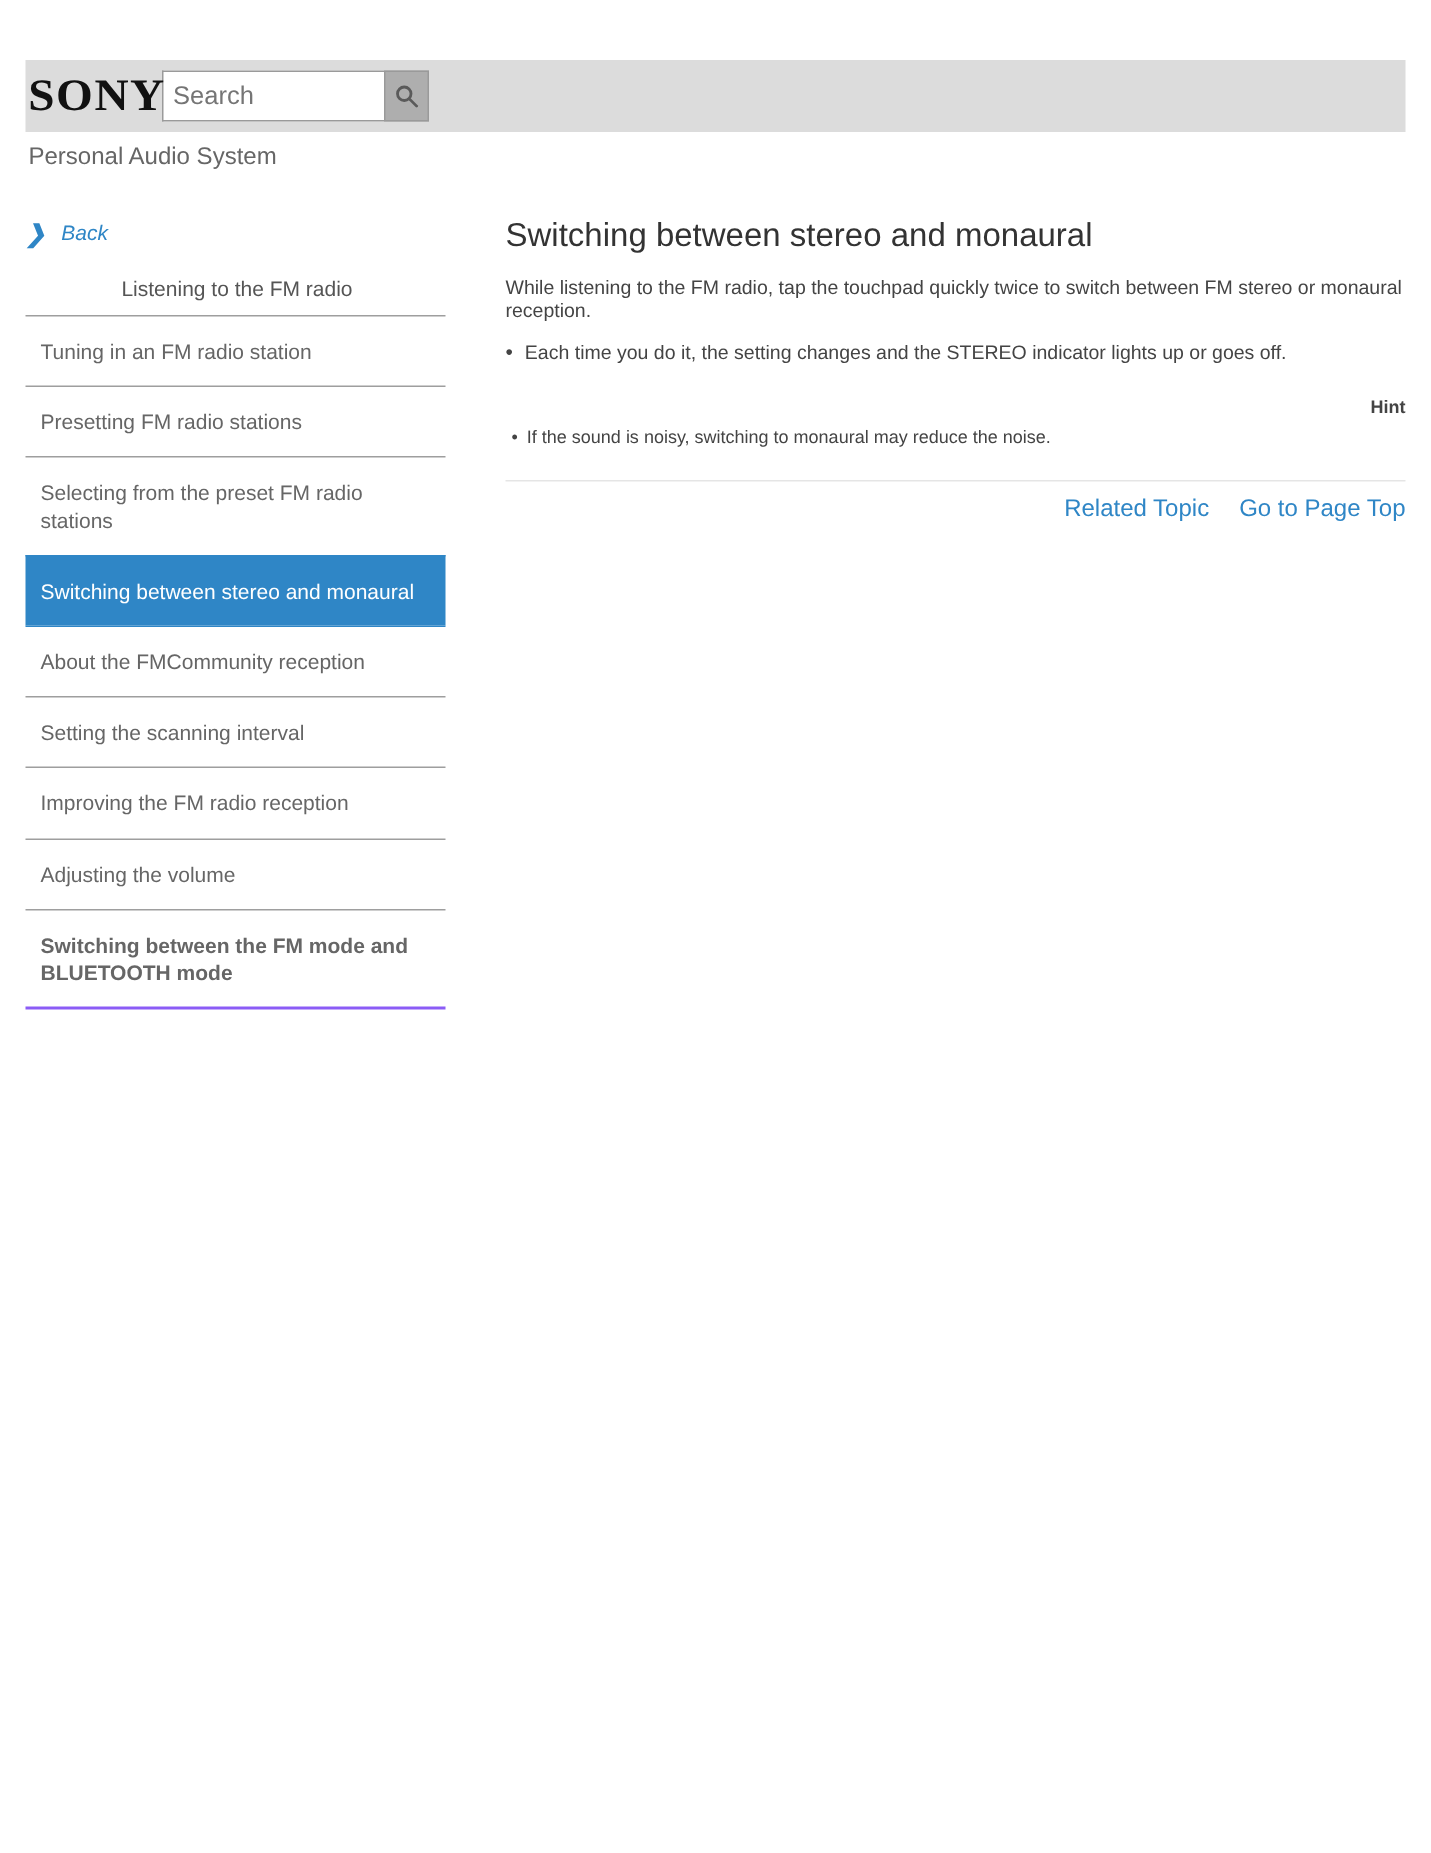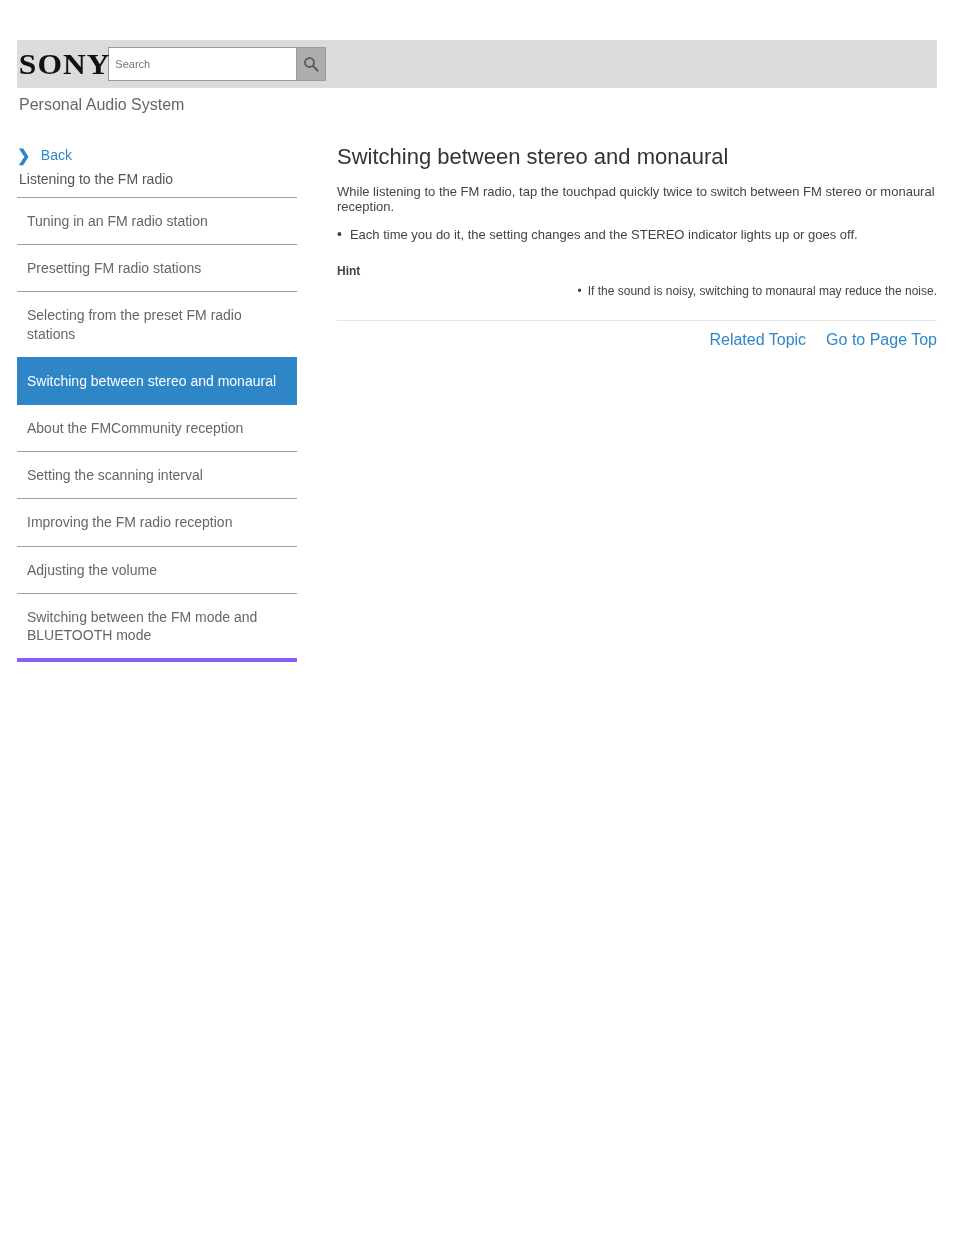--- a/index.html
+++ b/index.html
@@ -3,52 +3,52 @@
 <meta charset="utf-8">
 <style>
   * { box-sizing: border-box; margin: 0; padding: 0; }
   html, body { width: 954px; background: #fff; font-family: Arial, Helvetica, sans-serif; }
   .page { width: 920px; margin: 0 auto; padding-top: 40px; }
 
   
   .topbar { background: #dcdcdc; height: 48px; display: flex; align-items: center; justify-content: flex-start; padding: 0 6px 0 4px; }
   .brand { font-family: "Times New Roman", serif; font-weight: 900; font-size: 30px; letter-spacing: 1px; color: #111; transform: scaleX(1.05); }
   .search-wrap { display: flex; height: 34px; }
-  .search-input { width: 188px; border: 1px solid #9a9a9a; border-right: none; background: #fff; padding: 0 6px; font-size: 11px; }
+  .search-input { width: 148px; border: 1px solid #9a9a9a; border-right: none; background: #fff; padding: 0 6px; font-size: 17px; }
   .search-btn { width: 30px; border: 1px solid #9a9a9a; background: #aeaeae; display: flex; align-items: center; justify-content: center; cursor: pointer; }
   .search-btn svg { width: 18px; height: 18px; }
 
   
   .product-line { padding: 8px 2px 0; color: #666; font-size: 16px; }
 
   
   .cols { display: flex; margin-top: 24px; }
   .left { width: 290px; padding-right: 10px; }
   .right { flex: 1; padding-left: 30px; }
 
-  .nav-top { margin: 8px 0 6px; }
+  .nav-top { margin: 8px 0 18px; font-style: italic; }
   .nav-top .arrow { color: #2f86c6; font-weight: 900; font-size: 16px; margin-right: 6px; display: inline-block; }
   .nav-top .label { color: #2f86c6; font-size: 14px; vertical-align: 1px; }
 
-  .section-head { font-size: 14px; color: #555; margin: 2px 0 10px 2px; }
+  .section-head { font-size: 14px; color: #555; margin: 2px 0 10px 2px; text-align: center; }
 
   .nav { list-style: none; }
   .nav li { border-top: 1px solid #9e9e9e; padding: 14px 10px; font-size: 14px; color: #666; cursor: pointer; line-height: 1.3; }
   .nav li:first-child { border-top: 1px solid #9e9e9e; }
-  .nav li:last-child { border-bottom: 4px solid #8b5cf6; }
+  .nav li:last-child { border-bottom: 2px solid #8b5cf6; font-weight: bold; }
   .nav li.active { background: #2f86c6; color: #fff; border-top-color: #2f86c6; }
   .nav li.follow-active { border-top-color: #2f86c6; } 
 
   .content-title { font-size: 22px; font-weight: 400; color: #333; margin-top: 6px; margin-bottom: 14px; }
   .step-intro { font-size: 13px; color: #444; margin-bottom: 12px; }
   .bullet { font-size: 13px; color: #444; padding-left: 0; margin-bottom: 6px; }
   .bullet::before { content: "\2022"; margin-right: 8px; font-size: 14px; }
 
-  .hint { font-size: 12px; color: #444; margin: 22px 0 6px; font-weight: bold; }
-  .hint-body { font-size: 12px; color: #444; padding-left: 4px; text-align: right; }
+  .hint { font-size: 12px; color: #444; margin: 22px 0 6px; font-weight: bold; text-align: right; }
+  .hint-body { font-size: 12px; color: #444; padding-left: 4px; }
   .hint-body::before { content: "\2022"; margin-right: 6px; }
 
   .divider { height: 1px; background: #e5e5e5; margin-top: 22px; }
   .right-links { display: flex; justify-content: flex-end; gap: 20px; margin-top: 10px; }
   .right-links a { color: #2f86c6; font-size: 16px; text-decoration: none; cursor: pointer; }
 
   .footer { position: relative; width: 920px; margin: 0 auto; padding: 10px 0 24px; }
 </style>
 </head>
 <body>

